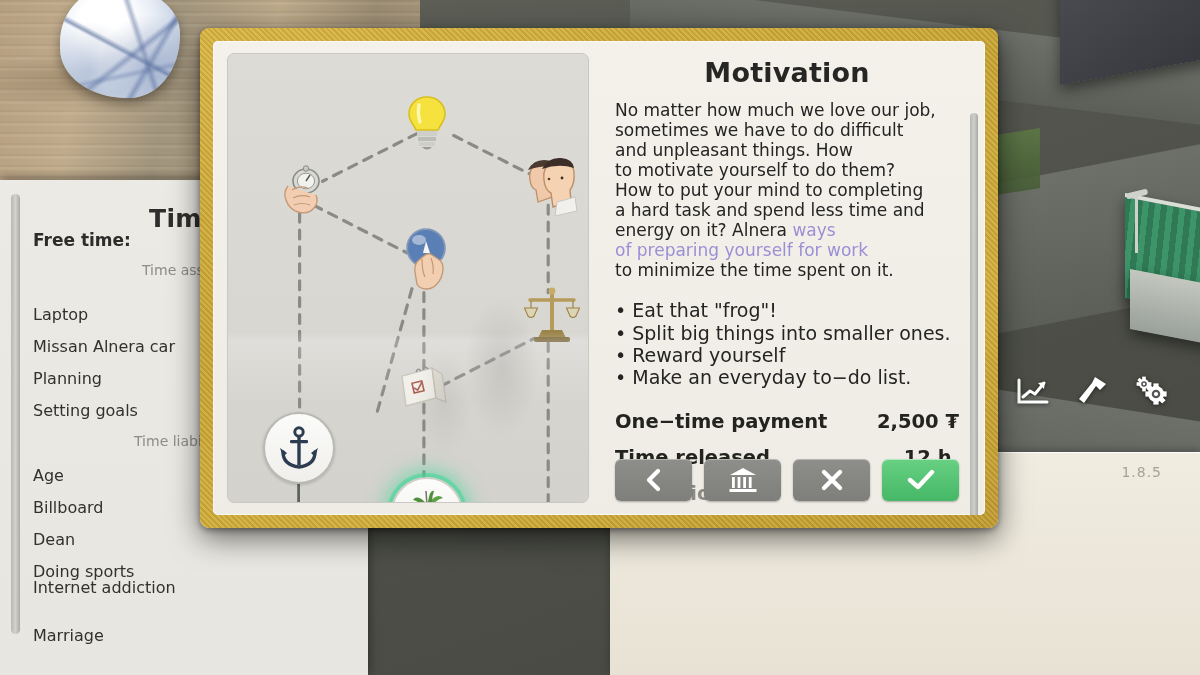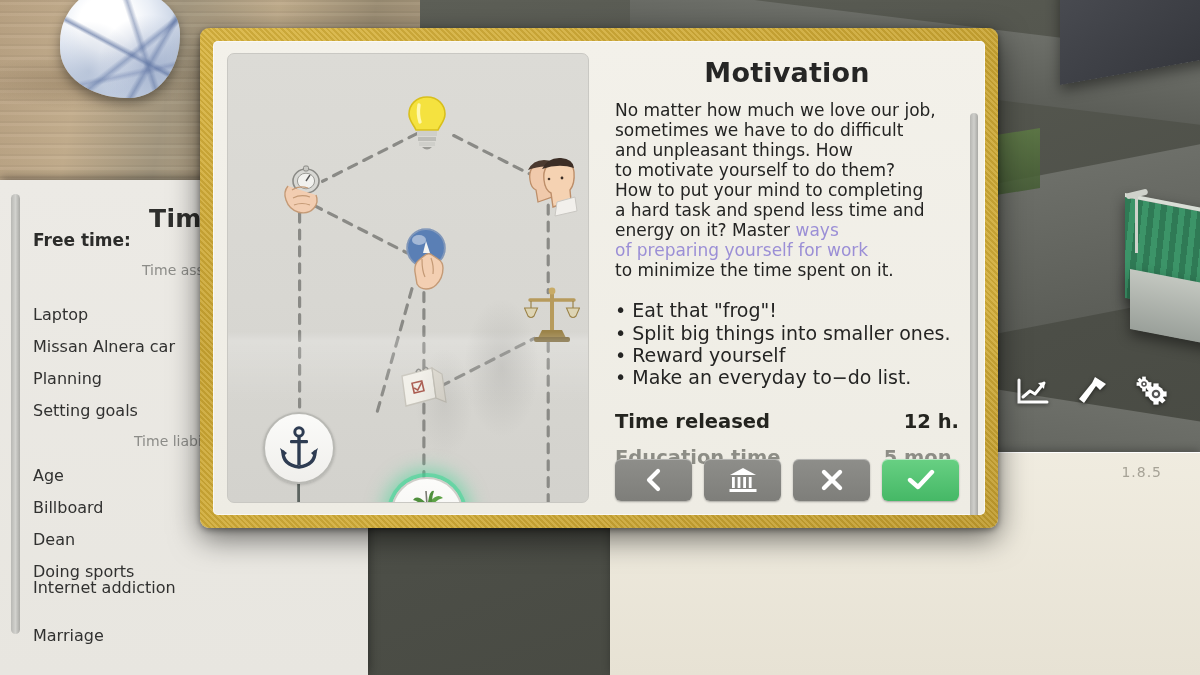--- a/index.html
+++ b/index.html
@@ -525,33 +525,37 @@
     <div class="info-pane">
       <div class="info-title">Motivation</div>
 
       <div class="info-body">
         <span>No matter how much we love our job,</span><br>
         <span>sometimes we have to do difficult</span><br>
         <span>and unpleasant things. How</span><br>
         <span>to motivate yourself to do them?</span><br>
         <span>How to put your mind to completing</span><br>
         <span>a hard task and spend less time and</span><br>
-        <span>energy on it? Master </span><span class="accent">ways</span><br>
+        <span>energy on it? Alnera </span><span class="accent">ways</span><br>
         <span class="accent">of preparing yourself for work</span><br>
         <span>to minimize the time spent on it.</span>
       </div>
 
       <div class="bullets">
         <div>• Eat that "frog"!</div>
         <div>• Split big things into smaller ones.</div>
         <div>• Reward yourself</div>
         <div>• Make an everyday to−do list.</div>
       </div>
 
       <div class="stats">
+        <div class="stat-row">
+          <span>One−time payment</span>
+          <span>2,500 ₮</span>
+        </div>
         <div class="stat-row">
           <span>Time released</span>
           <span>12 h.</span>
         </div>
         <div class="stat-row faded">
           <span>Education time</span>
           <span>5 mon.</span>
         </div>
       </div>
 

